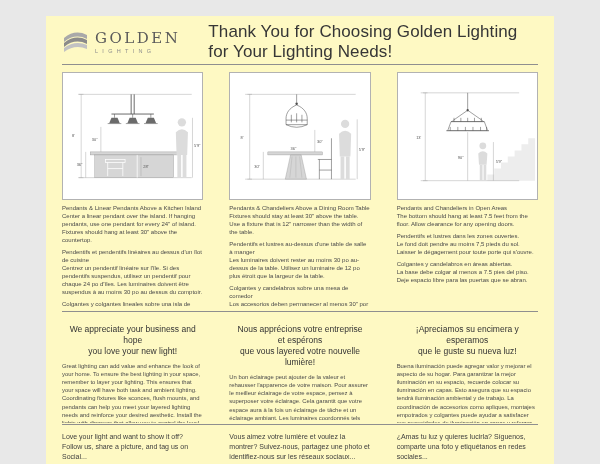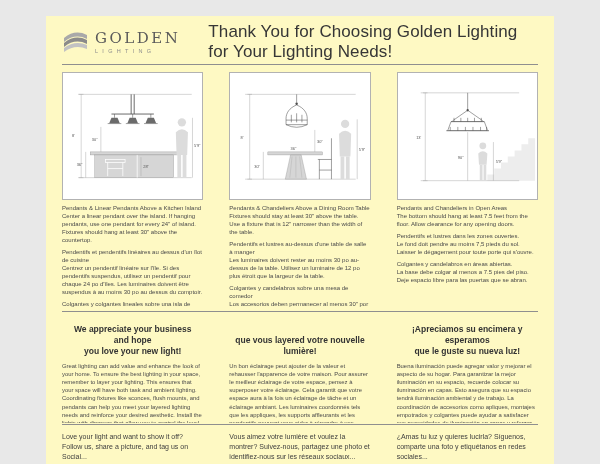--- a/index.html
+++ b/index.html
@@ -13,21 +13,21 @@
   .title{font-size:17px;color:#363636;letter-spacing:.1px}
   .rule{border:none;border-top:1px solid #8f8f8f;margin:1px 16px}
   
   .cols3{display:grid;grid-template-columns:1fr 1fr 1fr;column-gap:26px;padding:6px 16px 0}
   .panels{height:238px;overflow:hidden}
   .diagram{border:1px solid #b2b2b2;background:#fff}
   .diagram svg{display:block;width:100%;height:126px}
   .caption{font-size:6px;line-height:1.32;color:#4a4a4a;margin-top:5px}
   .caption p{margin:0 0 4.5px}
   .mid{height:104px;overflow:hidden}
-  .mid h3{font-size:8.5px;font-weight:700;text-align:center;color:#333;line-height:1.3;margin:5px 4px 5px}
+  .mid h3{font-size:8.5px;font-weight:400;text-align:center;color:#333;line-height:1.3;margin:5px 4px 5px}
   .mid p{font-size:5.9px;line-height:1.37;color:#4a4a4a;margin:0 0 5px;text-align:left}
   .cta{padding-top:6px}
   .cta p{font-size:7px;line-height:1.42;color:#3d3d3d;margin:0}
   .social{display:flex;justify-content:center;gap:50px;padding:12px 0 0}
   .s-item{display:flex;align-items:center;gap:5px;font-size:6.3px;color:#555}
   .s-item svg{display:block}
   
   .meas{stroke:#a3a3a3;stroke-width:.6;fill:none}
   .fix{stroke:#4d4d4d;stroke-width:1.1;fill:none}
   .fixthin{stroke:#4d4d4d;stroke-width:.7;fill:none}
@@ -236,21 +236,21 @@
 
   <hr class="rule">
 
   <div class="cols3 mid">
     <div>
       <h3><span>We appreciate your business and hope</span><br><span>you love your new light!</span></h3>
       <p>Great lighting can add value and enhance the look of your home. To ensure the best lighting in your space, remember to layer your lighting. This ensures that your space will have both task and ambient lighting. Coordinating fixtures like sconces, flush mounts, and pendants can help you meet your layered lighting needs and reinforce your desired aesthetic. Install the lights with dimmers that allow you to control the level of light output at any given moment.</p>
       <p>Get function and style! Browse our site for coordinating lights and expert lighting advice. To help create the perfect look, visit www.GoldenLighting.com</p>
     </div>
     <div>
-      <h3><br><span>que vous layered votre nouvelle lumière!</span></h3>
+      <h3><span>Nous apprécions votre entreprise et espérons</span><br><span>que vous layered votre nouvelle lumière!</span></h3>
       <p>Un bon éclairage peut ajouter de la valeur et rehausser l'apparence de votre maison. Pour assurer le meilleur éclairage de votre espace, pensez à superposer votre éclairage. Cela garantit que votre espace aura à la fois un éclairage de tâche et un éclairage ambiant. Les luminaires coordonnés tels que les appliques, les supports affleurants et les pendentifs peuvent vous aider à répondre à vos besoins d'éclairage en couches et à renforcer l'esthétique souhaitée. Installez les lumières avec des gradateurs qui vous permettent de contrôler le niveau de sortie de lumière à tout moment.</p>
 
     </div>
     <div>
       <h3><span>¡Apreciamos su encimera y esperamos</span><br><span>que le guste su nueva luz!</span></h3>
       <p>Buena iluminación puede agregar valor y mejorar el aspecto de su hogar. Para garantizar la mejor iluminación en su espacio, recuerde colocar su iluminación en capas. Esto asegura que su espacio tendrá iluminación ambiental y de trabajo. La coordinación de accesorios como apliques, montajes empotrados y colgantes puede ayudar a satisfacer sus necesidades de iluminación en capas y reforzar la estética deseada. Instale las luces con atenuadores que le permitan controlar el nivel de salida de luz en cualquier momento.</p>
 
     </div>
   </div>
 

